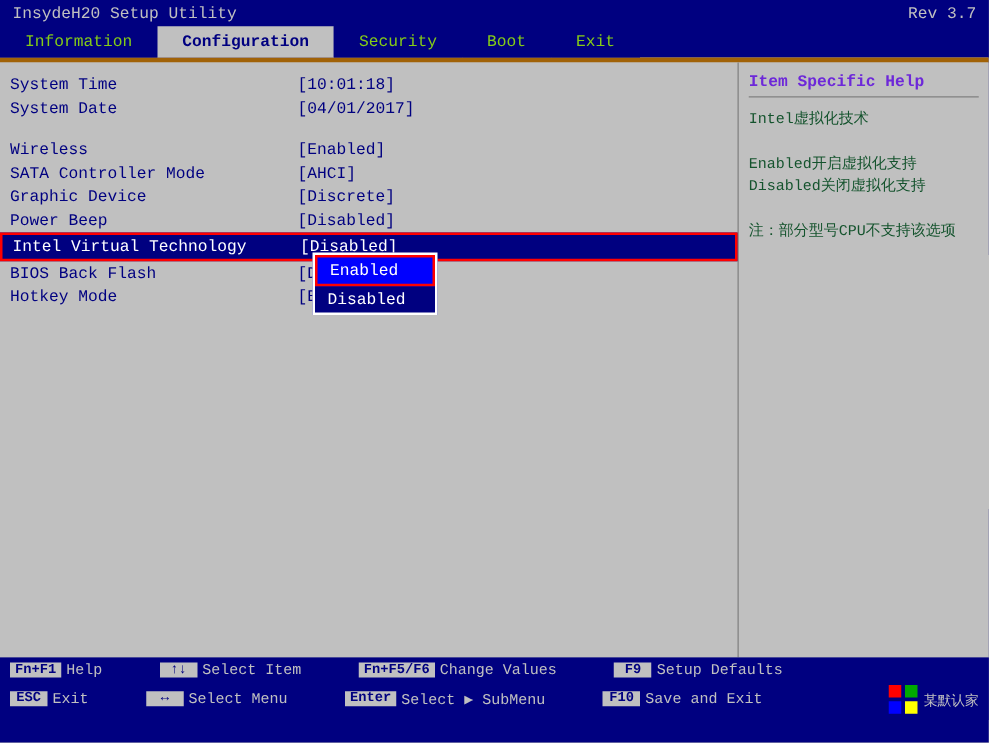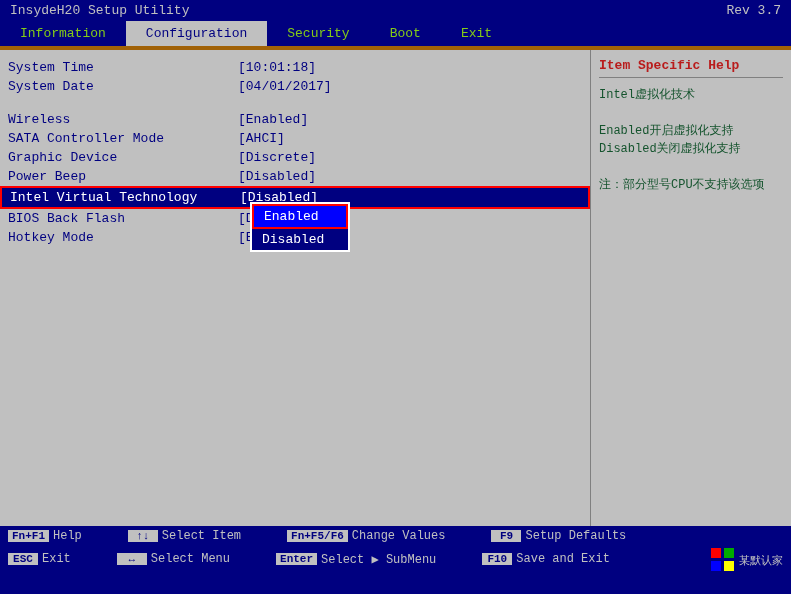--- a/index.html
+++ b/index.html
@@ -35,21 +35,21 @@
     .nav-item {
       padding: 5px 20px;
       color: #84cc16;
       cursor: pointer;
       font-size: 13px;
       background: #000080;
     }
     .nav-item.active {
       background: #c0c0c0;
       color: #000080;
-      font-weight: normal;
+      font-weight: bold;
     }
 
     
     #main {
       display: flex;
       background: #c0c0c0;
       height: 480px;
       border-top: 4px solid #a16207;
     }
 
@@ -106,21 +106,21 @@
       border: 2px solid red;
     }
 
     
     #right-panel {
       width: 200px;
       background: #c0c0c0;
       padding: 8px;
     }
     #help-title {
-      color: #b91c1c;
+      color: #6d28d9;
       font-weight: bold;
       font-size: 13px;
       margin-bottom: 8px;
       border-bottom: 1px solid #808080;
       padding-bottom: 4px;
     }
     #help-content {
       color: #14532d;
       font-size: 12px;
       line-height: 1.5;

